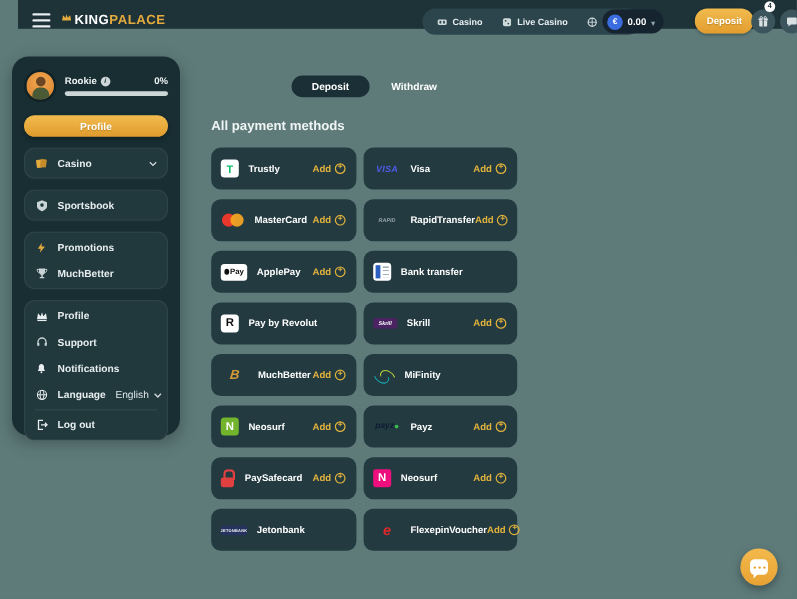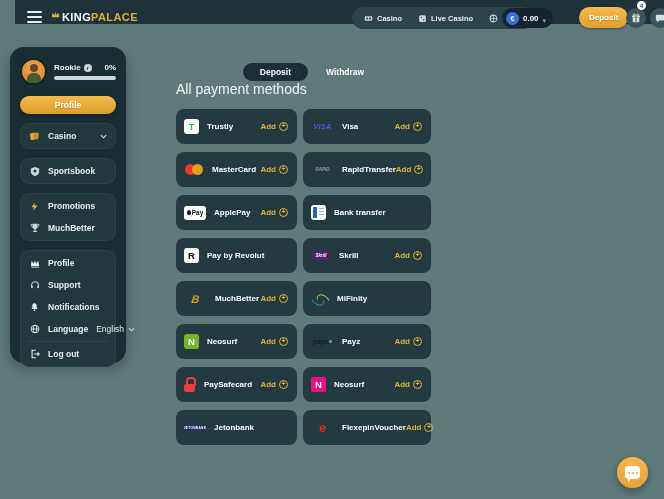--- a/index.html
+++ b/index.html
@@ -23,21 +23,21 @@
   .balance-amt { color:#fff; font-size:8px; font-weight:700; }
   .caret:after { content:"▾"; color:#8fa6ab; font-size:7px; }
 
   .deposit-btn { position:absolute; left:564px; top:7px; height:21px; padding:0 10px; border-radius:11px; background:linear-gradient(#f2bb4e,#e29d2e); color:#fff; font-size:8px; font-weight:800; display:flex; align-items:center; box-shadow:0 1px 3px rgba(0,0,0,.35); cursor:pointer; text-shadow:0 1px 1px rgba(120,80,0,.4); }
 
   .round-btn { position:absolute; top:8px; width:20px; height:20px; border-radius:50%; background:#3c545c; display:flex; align-items:center; justify-content:center; cursor:pointer; }
   .gift-btn { left:611px; } .chat-top-btn { left:635px; }
   .badge { position:absolute; left:622px; top:1px; width:9px; height:9px; border-radius:50%; background:#fff; color:#1d3338; font-size:6px; font-weight:700; display:flex; align-items:center; justify-content:center; z-index:6; }
 
   
-  .sidebar { position:absolute; left:10px; top:47px; width:116px; height:316px; background:#182e33; border-radius:14px; padding:11px 10px; box-shadow:0 5px 14px rgba(0,0,0,.3); }
+  .sidebar { position:absolute; left:10px; top:47px; width:140px; height:316px; background:#182e33; border-radius:14px; padding:11px 10px; box-shadow:0 5px 14px rgba(0,0,0,.3); }
   .user-row { display:flex; align-items:center; gap:7px; }
   .avatar { width:27px; height:27px; border-radius:50%; background:radial-gradient(circle at 50% 35%, #f2a851, #d97f2c); border:2px solid #0f2327; position:relative; overflow:hidden; flex:none; }
   .avatar:before { content:""; position:absolute; left:7.5px; top:4px; width:8px; height:8px; border-radius:50%; background:#6b4524; }
   .avatar:after { content:""; position:absolute; left:4.5px; top:13px; width:14px; height:10px; border-radius:6px 6px 0 0; background:#4a5a34; }
   .level-block { flex:1; }
   .level-top { display:flex; align-items:center; font-size:8px; color:#eef3f4; font-weight:700; }
   .info-ic { width:8px; height:8px; border-radius:50%; background:#cfd8d9; color:#182e33; font-size:6px; font-weight:700; display:inline-flex; align-items:center; justify-content:center; margin-left:3px; font-style:italic; }
   .level-pct { margin-left:auto; }
   .progress { margin-top:4px; height:4px; border-radius:2px; background:#cdd6d6; }
   .profile-btn { margin-top:11px; height:18px; border-radius:9px; background:linear-gradient(#f2bb4e,#e09b2d); color:#fff; font-size:8.5px; font-weight:800; display:flex; align-items:center; justify-content:center; box-shadow:0 2px 4px rgba(0,0,0,.3); cursor:pointer; text-shadow:0 1px 1px rgba(120,80,0,.4); }
@@ -46,21 +46,21 @@
   .s-item { height:22px; display:flex; align-items:center; gap:8px; padding:0 8px; color:#e8eef0; font-size:8.5px; font-weight:700; cursor:pointer; }
   .s-ic { width:11px; display:flex; justify-content:center; flex:none; }
   .s-right { margin-left:auto; display:flex; align-items:center; gap:4px; color:#dfe8ea; font-weight:400; }
   .divider { height:1px; background:rgba(255,255,255,.08); margin:1px 8px; }
 
   
   .main { position:absolute; left:176px; top:36px; width:255px; }
   .tabs { margin-top:27px; display:flex; justify-content:center; align-items:center; gap:18px; }
   .tab { color:#fff; font-size:8.5px; font-weight:800; cursor:pointer; }
   .tab.active { background:#1b3036; padding:4px 17px; border-radius:10px; }
-  .section-title { color:#f0f4f4; font-size:14px; font-weight:400; }
+  .section-title { margin-top:18px; color:#f0f4f4; font-size:11px; font-weight:700; }
   .pm-grid { margin-top:12px; display:grid; grid-template-columns:121px 128px; column-gap:6px; row-gap:8px; }
   .pm-card { height:35px; background:#233a40; border-radius:8px; display:flex; align-items:center; padding:0 9px 0 8px; cursor:pointer; }
   .pm-icon { width:23px; margin-right:8px; display:flex; align-items:center; justify-content:center; flex:none; }
   .pm-label { font-size:8px; font-weight:700; color:#fff; white-space:nowrap; }
   .pm-add { margin-left:auto; display:flex; align-items:center; gap:3px; color:#e2b33c; font-size:8px; font-weight:700; }
   .pm-add-plus { width:9px; height:9px; border:1px solid #e2b33c; border-radius:50%; position:relative; }
   .pm-add-plus:before { content:"+"; position:absolute; left:0; top:-1px; width:7px; height:7px; font-size:7px; line-height:8px; text-align:center; }
 
   
   .pm-icon-trustly { width:15px; height:15px; background:#fff; border-radius:3px; color:#0bc168; font-weight:800; font-size:9px; display:flex; align-items:center; justify-content:center; }

